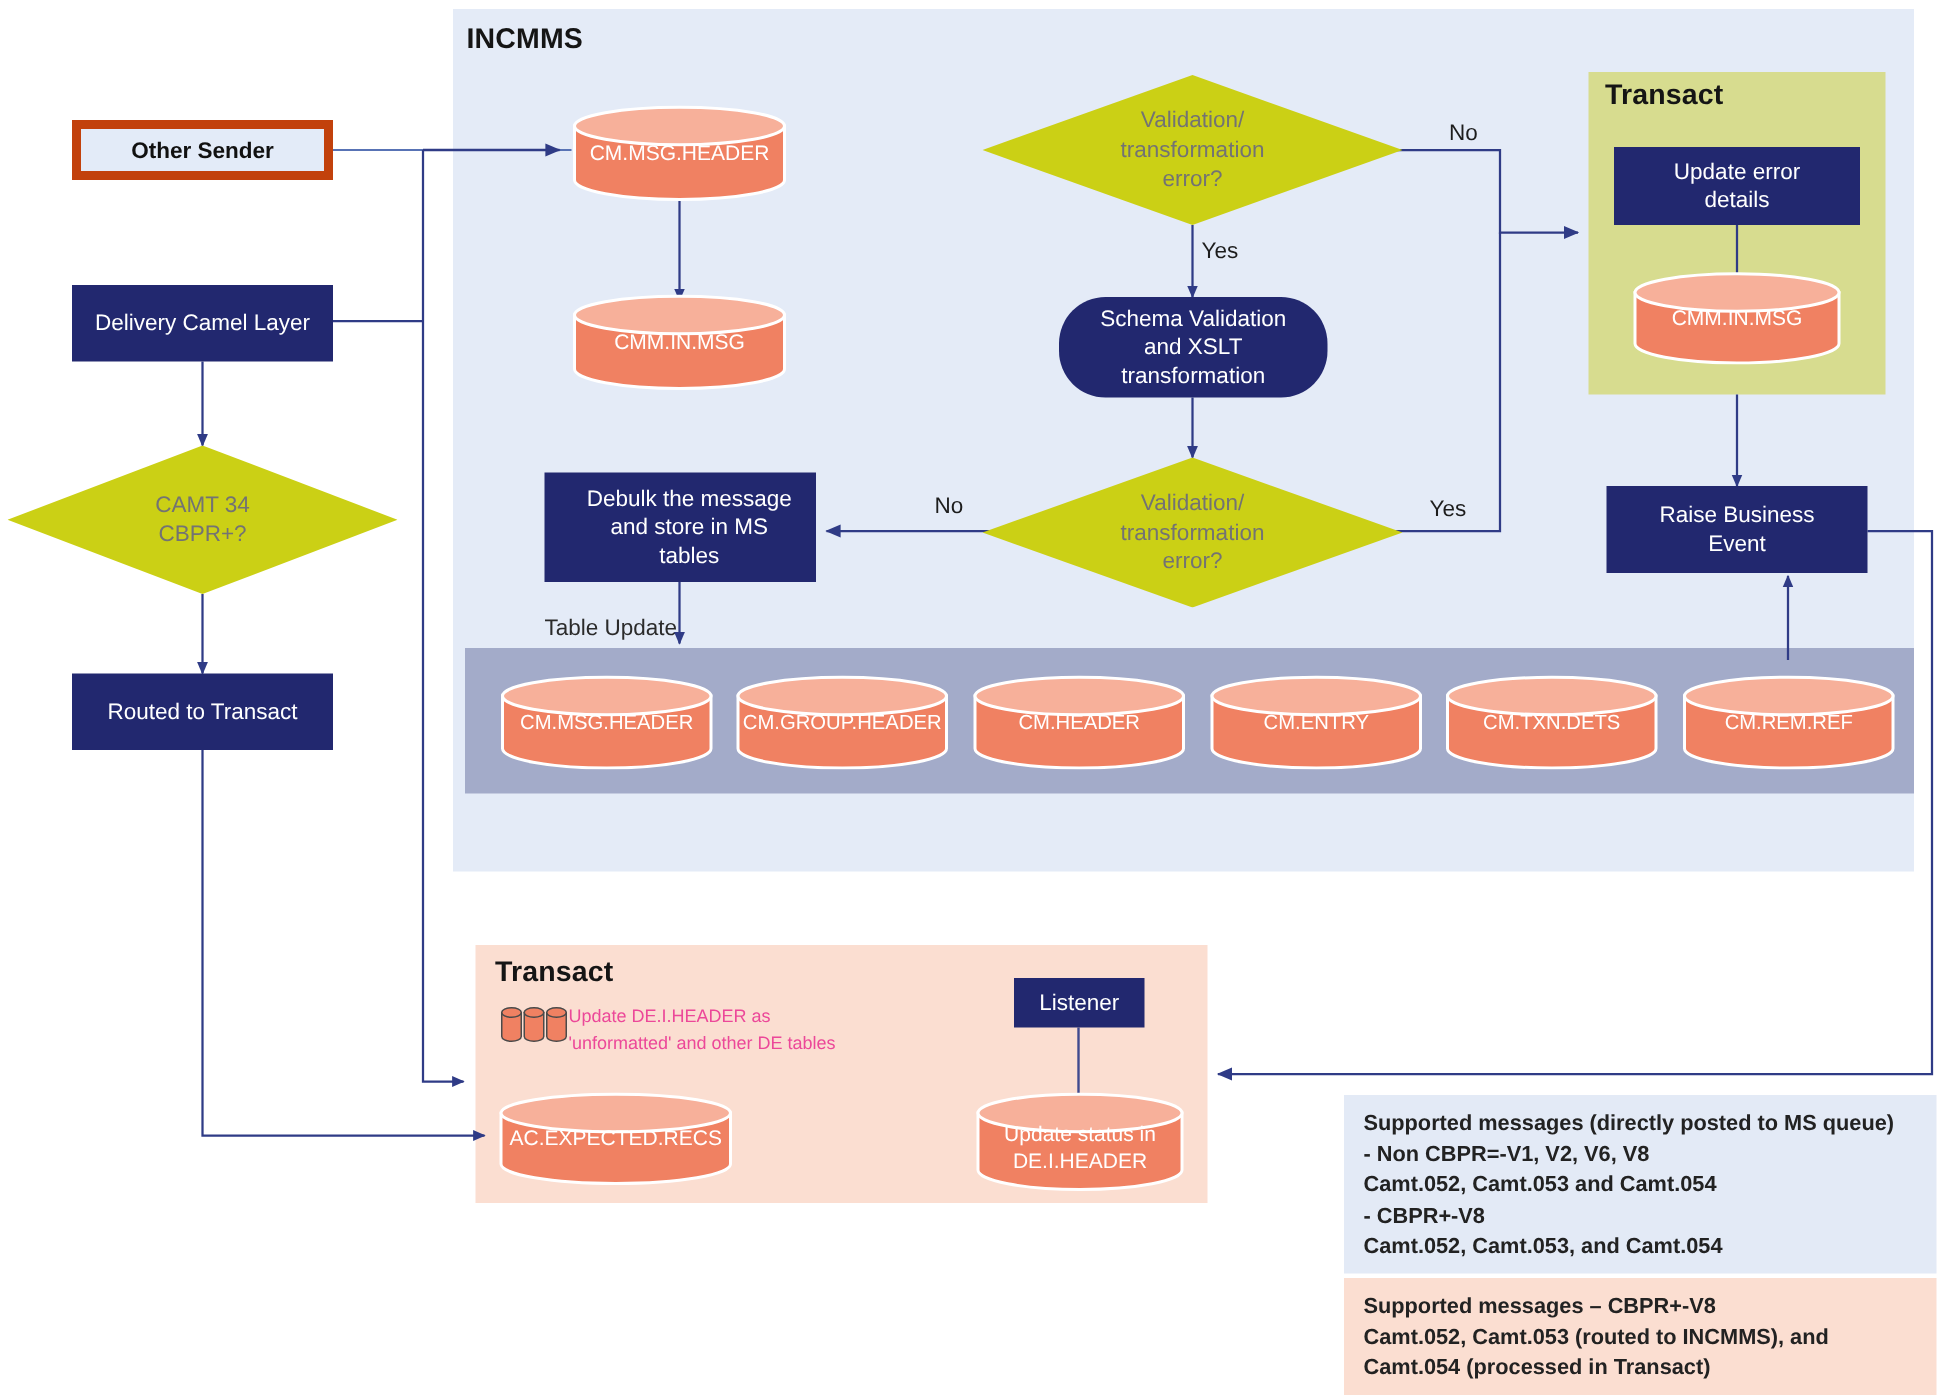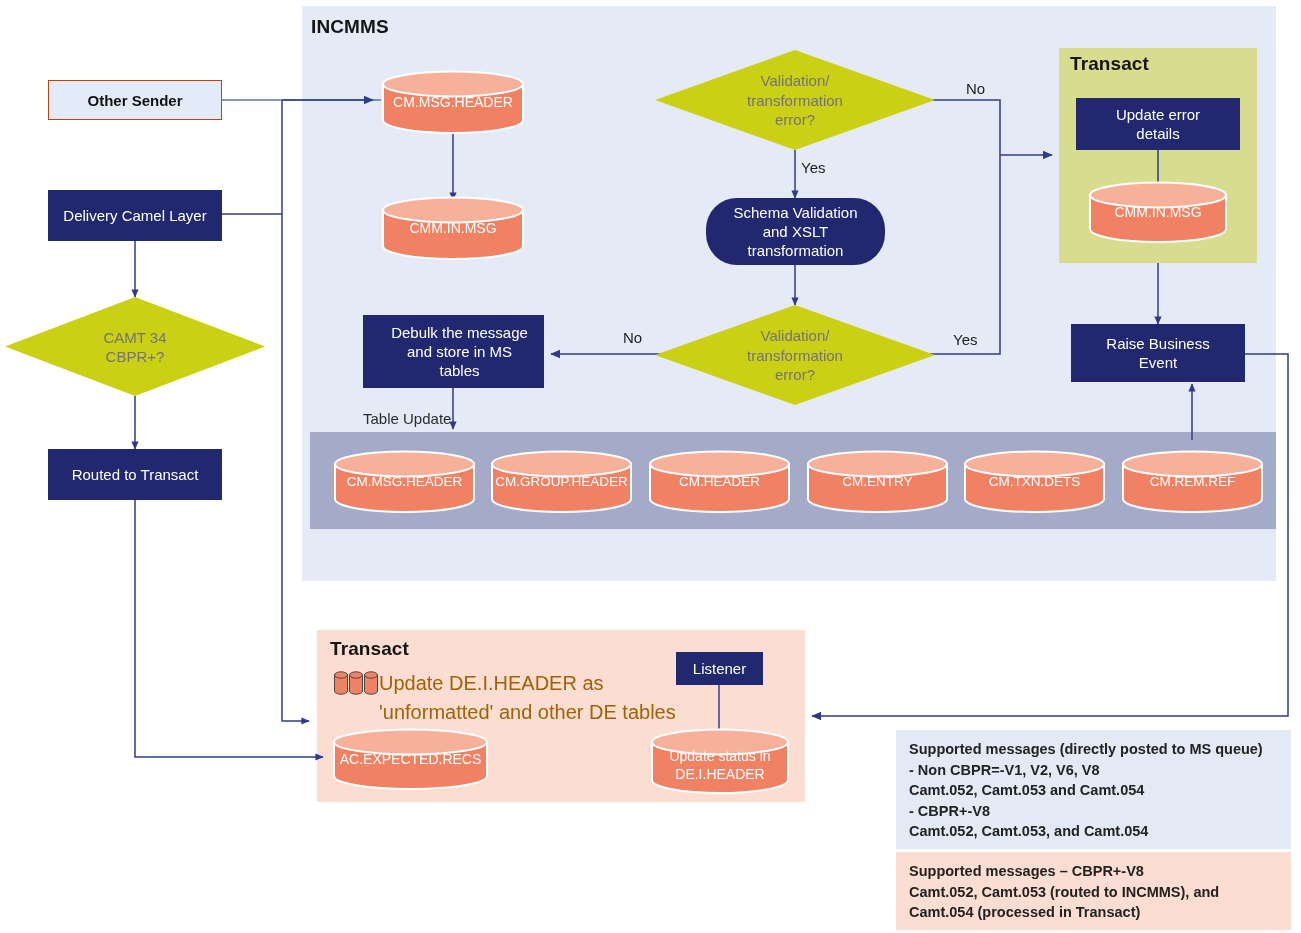--- a/index.html
+++ b/index.html
@@ -51,21 +51,21 @@
     display: flex;
     align-items: center;
     justify-content: center;
     text-align: center;
     font-size: 15px;
     line-height: 1.28;
     padding: 2px 4px;
   }
   .box-light {
     background: #e3ebf8;
-    border: 1px solid #c2410c;
+    border: 6px solid #c2410c;
     color: #111111;
     font-weight: bold;
     display: flex;
     align-items: center;
     justify-content: center;
     text-align: center;
     font-size: 15px;
   }
 
   
@@ -313,21 +313,21 @@
         <path d="M1.5,5 L1.5,21 A6.5,3.2 0 0 0 14.5,21 L14.5,5 Z"></path>
         <ellipse cx="8" cy="5" rx="6.5" ry="3.2"></ellipse>
         <path d="M16.5,5 L16.5,21 A6.5,3.2 0 0 0 29.5,21 L29.5,5 Z"></path>
         <ellipse cx="23" cy="5" rx="6.5" ry="3.2"></ellipse>
         <path d="M31.5,5 L31.5,21 A6.5,3.2 0 0 0 44.5,21 L44.5,5 Z"></path>
         <ellipse cx="38" cy="5" rx="6.5" ry="3.2"></ellipse>
       </g>
     </svg>
   </div>
 
-  <div class="abs" style="left:379px; top:669px; width:300px; font-size:20px; line-height:1.46; color:#a16207; white-space:pre-line;">Update DE.I.HEADER as
+  <div class="abs" style="left:379px; top:669px; width:300px; font-size:12px; line-height:1.46; color:#ec4899; white-space:pre-line;">Update DE.I.HEADER as
 'unformatted' and other DE tables</div>
 
   <div class="cyl" style="left:332px; top:728px; width:157px; height:62px;">
     <svg width="157" height="62">
       <path d="M2,14 L2,48 A76.5,13 0 0 0 155,48 L155,14 Z" fill="#f08162" stroke="#ffffff" stroke-width="2"></path>
       <ellipse cx="78.5" cy="14" rx="76.5" ry="12.5" fill="#f7b09a" stroke="#ffffff" stroke-width="2"></ellipse>
     </svg>
     <div class="cyl-label">AC.EXPECTED.RECS</div>
   </div>
 

